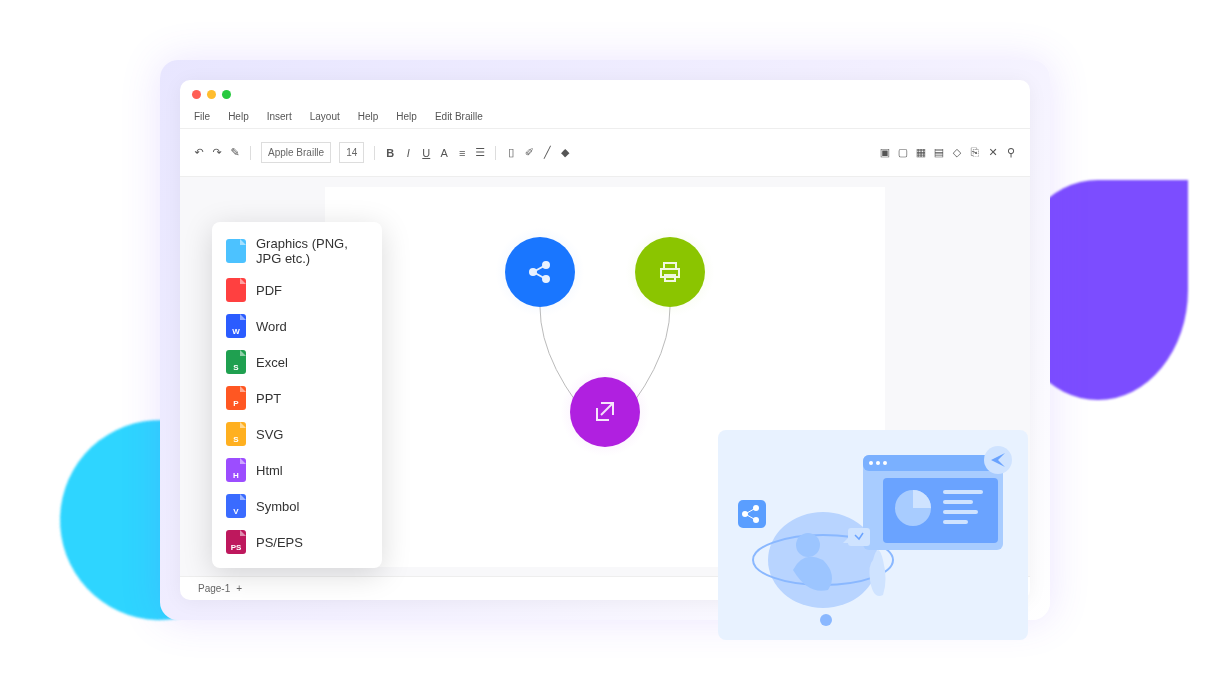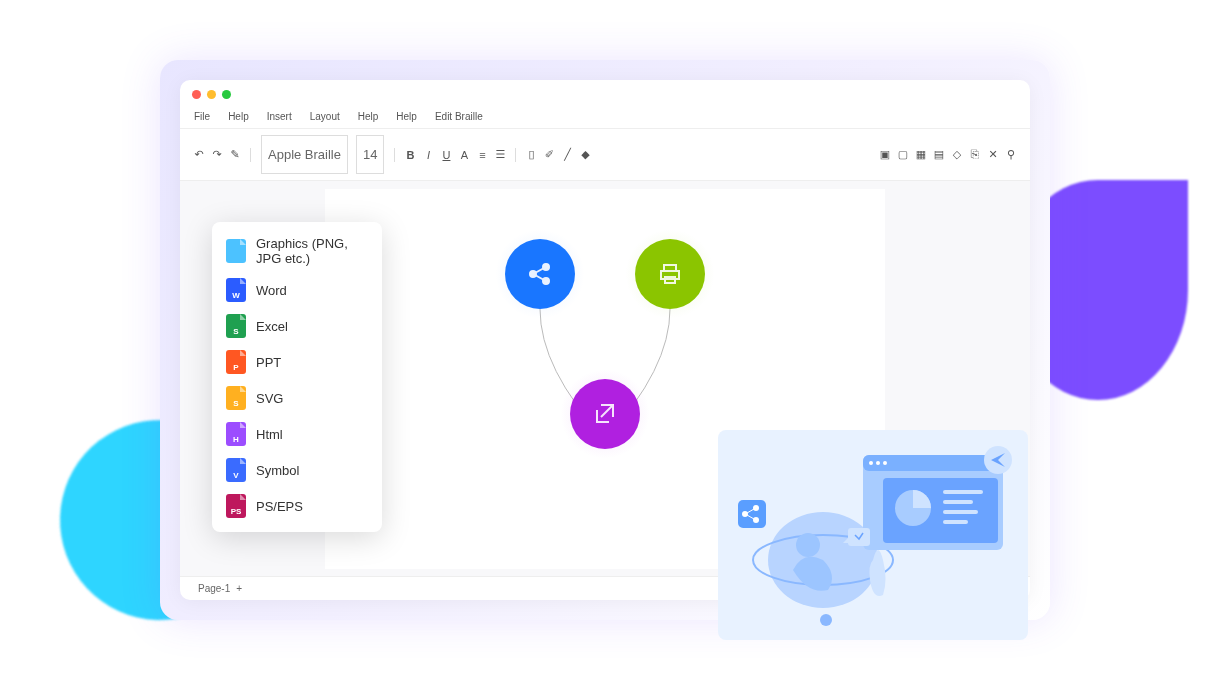--- a/index.html
+++ b/index.html
@@ -6,21 +6,21 @@
 body{width:1208px;height:700px;font-family:-apple-system,Arial,sans-serif;position:relative;background:#fff;overflow:hidden}
 .blob1{position:absolute;width:200px;height:200px;background:#2ed5ff;border-radius:50% 50% 0 50%;transform:rotate(-15deg);left:60px;top:420px;filter:blur(1px)}
 .blob2{position:absolute;width:180px;height:220px;background:#7c4dff;border-radius:50% 0 50% 50%;right:20px;top:180px;filter:blur(1px)}
 .outer{position:absolute;left:160px;top:60px;width:890px;height:560px;border-radius:18px;background:linear-gradient(135deg,#e8e6ff,#f2efff,#fff);padding:20px;box-shadow:0 0 40px rgba(124,77,255,.15)}
 .app{width:100%;height:100%;background:#fff;border-radius:10px;box-shadow:0 2px 20px rgba(0,0,0,.05);display:flex;flex-direction:column;overflow:hidden}
 .dots{display:flex;gap:6px;padding:10px 12px}
 .dot{width:9px;height:9px;border-radius:50%}
 .menu{display:flex;gap:18px;padding:2px 14px 6px;font-size:10px;color:#555}
 .toolbar{display:flex;align-items:center;gap:4px;padding:5px 12px;border-top:1px solid #eee;border-bottom:1px solid #eee;font-size:10px;color:#666}
 .tb{width:14px;height:14px;display:flex;align-items:center;justify-content:center;font-size:11px;color:#555}
-.fontbox{border:1px solid #ddd;padding:11px 6px;font-size:13px;margin:1px 2px;min-width:52px}
+.fontbox{border:1px solid #ddd;padding:4px 6px;font-size:10px;margin:8px 2px;min-width:52px}
 .divider{width:1px;height:14px;background:#ddd;margin:0 4px}
 .canvas{flex:1;background:#f8f8fa;position:relative;display:flex;align-items:center;justify-content:center}
 .paper{background:#fff;width:560px;height:380px;position:relative}
 .circ{position:absolute;width:70px;height:70px;border-radius:50%;display:flex;align-items:center;justify-content:center}
 .halo{position:absolute;width:90px;height:90px;border-radius:50%;top:-10px;left:-10px}
 .c1{left:180px;top:50px;background:#1976ff}
 .c1 .halo{background:radial-gradient(circle,rgba(25,118,255,.12),transparent 70%)}
 .c2{left:310px;top:50px;background:#8bc500}
 .c2 .halo{background:radial-gradient(circle,rgba(139,197,0,.15),transparent 70%)}
 .c3{left:245px;top:190px;background:#b020e0}
@@ -128,20 +128,26 @@
   </div>
 </div>
 </div>
 
 <div class="export" id="export">
     <div class="ex-item">
       <div class="ex-ic" style="background: rgb(76, 194, 255);">
         <span></span>
       </div>
       <span>Graphics (PNG, JPG etc.)</span>
+    </div>
+    <div class="ex-item">
+      <div class="ex-ic" style="background: rgb(255, 64, 64);">
+        <span></span>
+      </div>
+      <span>PDF</span>
     </div>
     <div class="ex-item">
       <div class="ex-ic" style="background: rgb(43, 92, 255);">
         <span>W</span>
       </div>
       <span>Word</span>
     </div>
     <div class="ex-item">
       <div class="ex-ic" style="background: rgb(31, 160, 80);">
         <span>S</span>

